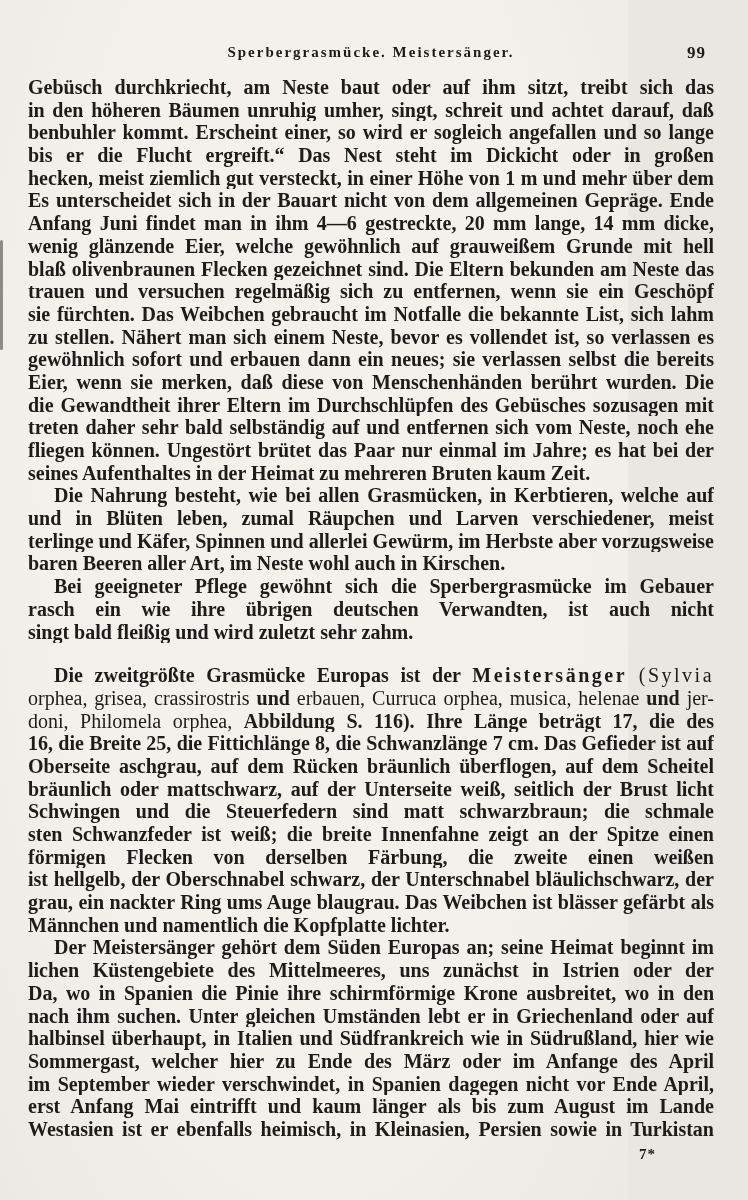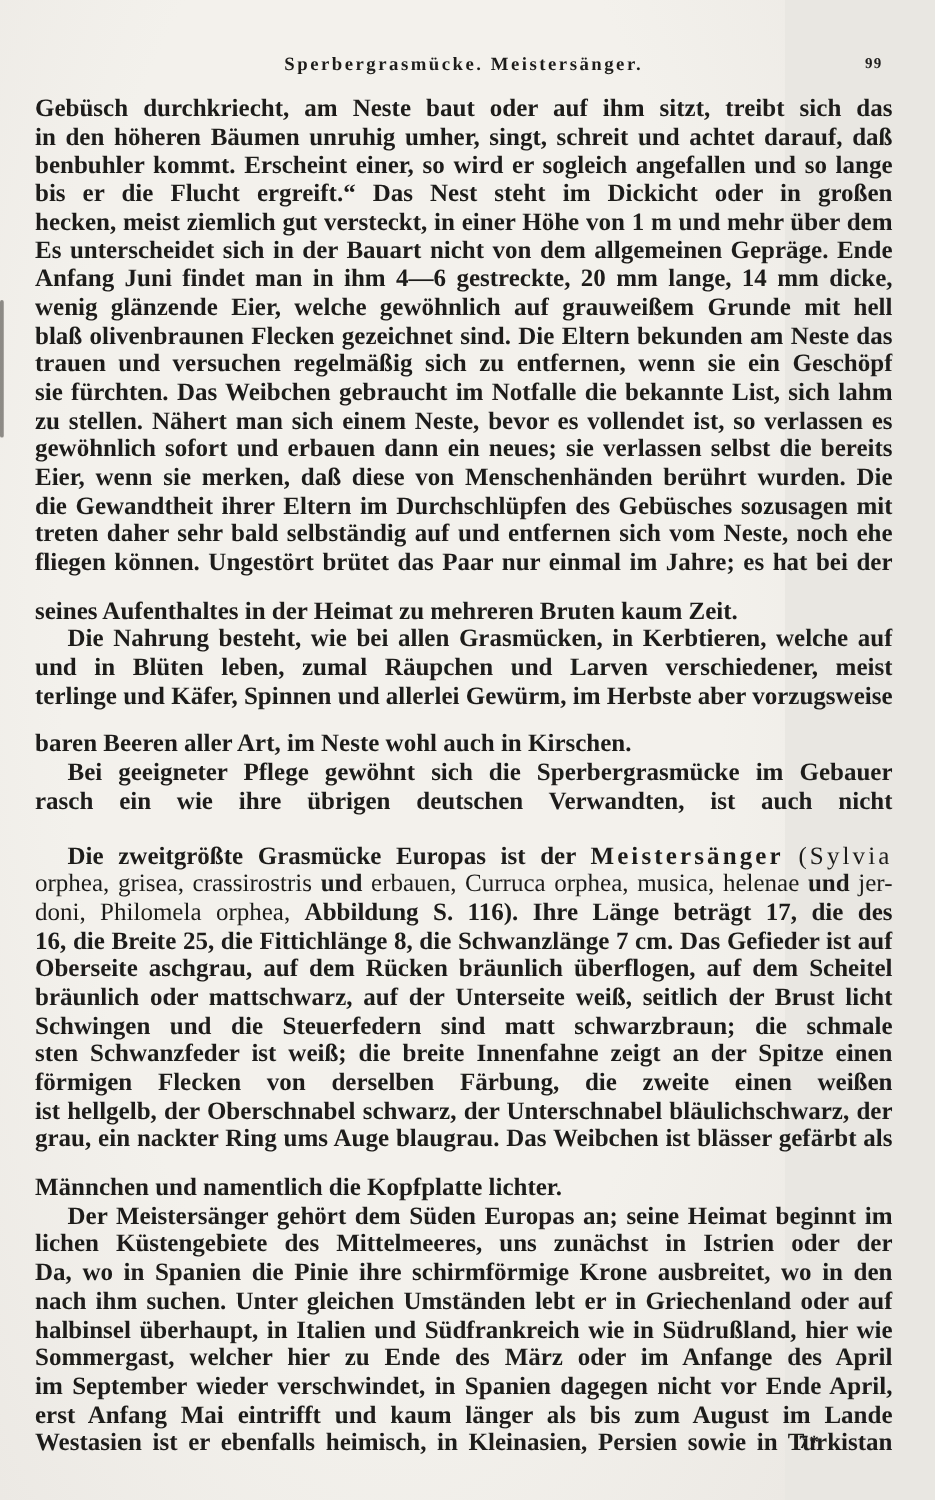--- a/index.html
+++ b/index.html
@@ -24,35 +24,35 @@
   .running-head{
     position:absolute;top:44px;left:28px;width:686px;height:22px;
     font-size:15px;font-weight:700;
   }
   .running-title{
     position:absolute;left:0;right:0;text-align:center;
     letter-spacing:2px;
   }
   .running-page{
     position:absolute;right:8px;top:-1px;
-    font-size:12px;letter-spacing:1px;font-weight:700;
+    font-size:17px;letter-spacing:1px;font-weight:700;
   }
   .text-col{
     position:absolute;left:28px;top:76px;width:686px;
     font-size:20px;font-weight:700;
     font-family:"Liberation Serif", serif;
   }
   .paragraph{margin:0;padding:0;}
   .paragraph.gap{margin-top:21px;}
   .line{
     height:22.7px;line-height:22.7px;
     text-align:justify;text-align-last:justify;
     overflow:hidden;
   }
-  .line.last{text-align-last:left;margin-top:16px;}
+  .line.last{text-align-last:left;}
   .line.ind{text-indent:26px;}
   .seg-latin{font-weight:400;}
   .seg-spaced{letter-spacing:2.5px;}
   .seg-latin-spaced{font-weight:400;letter-spacing:2.5px;}
   .signature{
     position:absolute;top:1146px;left:28px;width:686px;
     text-align:right;padding-right:58px;box-sizing:border-box;
     font-size:15px;font-weight:700;letter-spacing:1px;
   }
 </style>
@@ -89,20 +89,21 @@
       </div>
       <div class="paragraph">
         <div class="line ind">Die Nahrung besteht, wie bei allen Grasmücken, in Kerbtieren, welche auf Blättern</div>
         <div class="line">und in Blüten leben, zumal Räupchen und Larven verschiedener, meist schädlicher Schmet-</div>
         <div class="line">terlinge und Käfer, Spinnen und allerlei Gewürm, im Herbste aber vorzugsweise in genieß-</div>
         <div class="line last">baren Beeren aller Art, im Neste wohl auch in Kirschen.</div>
       </div>
       <div class="paragraph">
         <div class="line ind">Bei geeigneter Pflege gewöhnt sich die Sperbergrasmücke im Gebauer ebensogut und</div>
         <div class="line">rasch ein wie ihre übrigen deutschen Verwandten, ist auch nicht anspruchsvoller als diese,</div>
+        <div class="line last">singt bald fleißig und wird zuletzt sehr zahm.</div>
       </div>
       <div class="paragraph gap">
         <div class="line ind"><span>Die zweitgrößte Grasmücke Europas ist der </span><span class="seg-spaced">Meistersänger</span><span> </span><span class="seg-latin-spaced">(Sylvia orphaea,</span></div>
         <div class="line"><span class="seg-latin">orphea, grisea, crassirostris </span><span>und</span><span class="seg-latin"> erbauen, Curruca orphea, musica, helenae </span><span>und</span><span class="seg-latin"> jer-</span></div>
         <div class="line"><span class="seg-latin">doni, Philomela orphea, </span><span>Abbildung S. 116). Ihre Länge beträgt 17, die des Weibchens</span></div>
         <div class="line">16, die Breite 25, die Fittichlänge 8, die Schwanzlänge 7 cm. Das Gefieder ist auf der</div>
         <div class="line">Oberseite aschgrau, auf dem Rücken bräunlich überflogen, auf dem Scheitel und dem Nacken</div>
         <div class="line">bräunlich oder mattschwarz, auf der Unterseite weiß, seitlich der Brust licht rostfarbig; die</div>
         <div class="line">Schwingen und die Steuerfedern sind matt schwarzbraun; die schmale Außenfahne der äußer-</div>
         <div class="line">sten Schwanzfeder ist weiß; die breite Innenfahne zeigt an der Spitze einen weißen, keil-</div>

